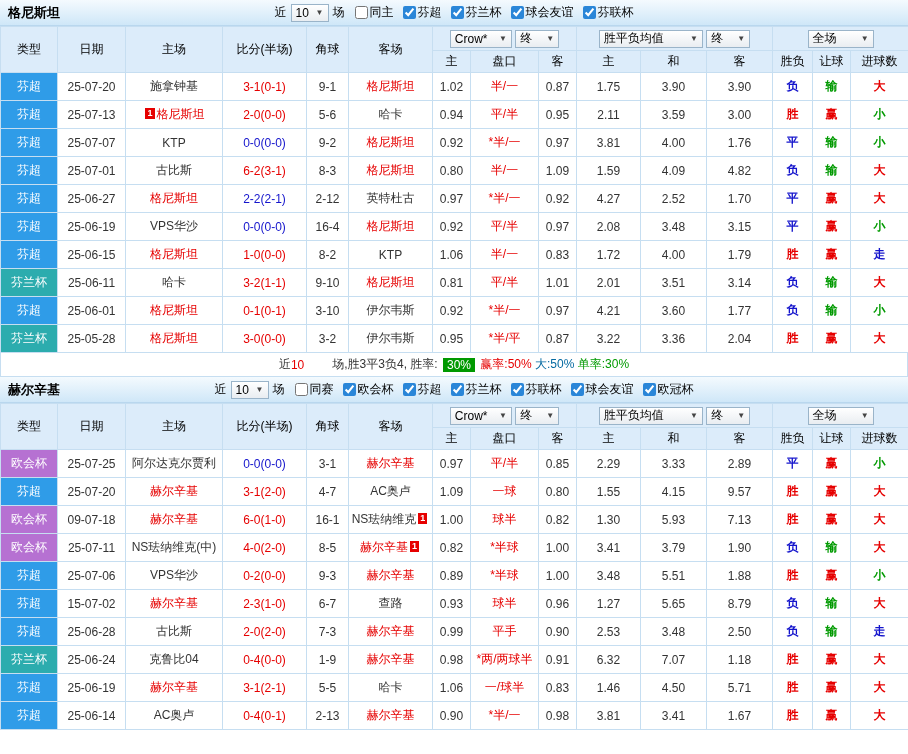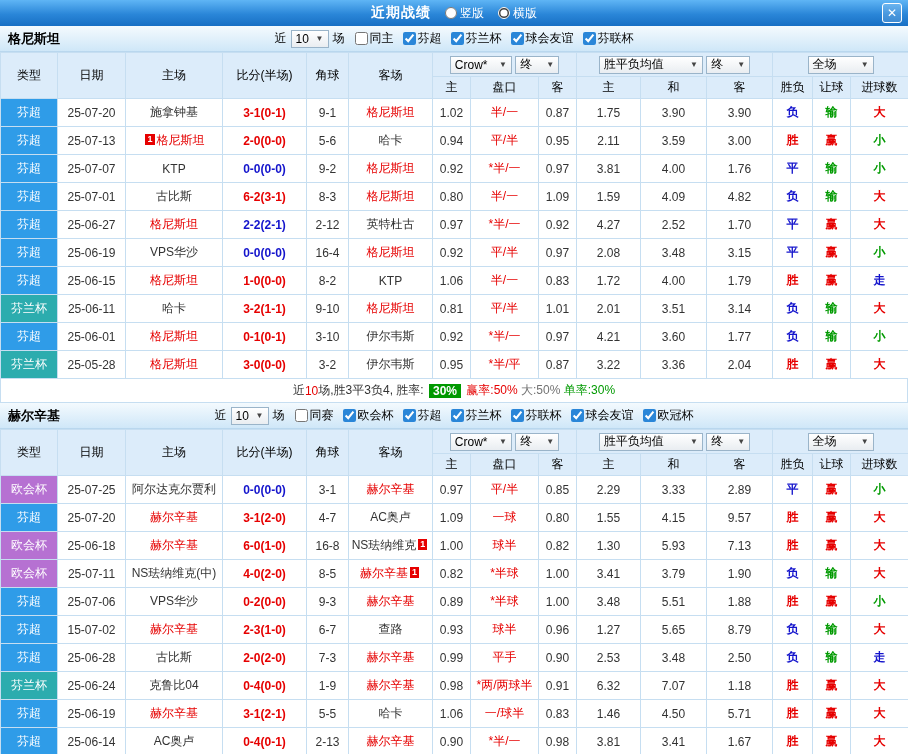--- a/index.html
+++ b/index.html
@@ -26,45 +26,33 @@
   table.grid{width:908px;border-collapse:collapse;table-layout:fixed}
   .grid th,.grid td{border:1px solid #c6def1;text-align:center;overflow:hidden;white-space:nowrap;padding:0 2px}
   .grid thead th{background:#dcecfa;font-weight:normal;color:#000;height:22px;font-size:12px}
   .grid thead tr.ctrl th{height:24px}
   .grid td{height:28px;background:#fff}
   .grid td.type{color:#fff}
   .grid td.lg-blue{background:#2f9ce8;color:#fff}
   .grid td.lg-teal{background:#2cacae;color:#fff}
   .grid td.lg-purple{background:#b671d2;color:#fff}
   .t-red{color:#e60000}.t-blue{color:#1414cc}.t-green{color:#019a01}.t-black{color:#333}
-  td.score{font-weight:bold}
+  td.score{font-weight:normal}
   td.res{font-weight:bold}
   .rc-badge{display:inline-block;background:#e60000;color:#fff;font-size:9px;line-height:11px;padding:0 2px;margin:0 2px;vertical-align:2px;font-weight:bold}
   
   .summary{height:24px;border:1px solid #c6def1;border-top:none;display:flex;align-items:center;justify-content:center;background:#fff;font-size:12px}
   .summary span{white-space:pre}
-  .sum-box{padding:0 4px;font-weight:bold;margin:0 2px}
+  .sum-box{padding:0 4px;font-weight:normal;margin:0 2px}
 </style>
 </head>
 <body>
 
 <div class="frame">
 
-  <div class="topbar">
-    <span class="topbar-title">近期战绩</span>
-    <label class="radio-item">
-      <input type="radio" name="layout" style="">
-      <span>竖版</span>
-    </label>
-    <label class="radio-item">
-      <input type="radio" name="layout" checked="" style="">
-      <span>横版</span>
-    </label>
-    <span class="close-btn">✕</span>
-  </div>
 
   <div class="section">
     <div class="sec-bar">
       <span class="sec-title">格尼斯坦</span>
       <span class="near-group">
         <span>近</span>
         <span class="dd dd-count">
             <span>10</span>
             <span class="arr">▼</span>
           </span>
@@ -327,24 +315,24 @@
             <td class="num">2.04</td>
             <td class="res t-red">胜</td>
             <td class="res t-red">赢</td>
             <td class="res t-red">大</td>
           </tr>
         </tbody>
     </table>
     <div class="summary">
         <span class="sum-seg" style="color: rgb(51, 51, 51);">近</span>
         <span class="sum-seg" style="color: rgb(230, 0, 0);">10</span>
-        <span class="sum-seg" style="color: rgb(51, 51, 51);">场,胜3平3负4, 胜率: </span>
+        <span class="sum-seg" style="color: rgb(51, 51, 51); padding-left: 28px;">场,胜3平3负4, 胜率: </span>
         <span class="sum-box" style="color: rgb(255, 255, 255); background: rgb(0, 153, 0);">30%</span>
         <span class="sum-seg" style="color: rgb(230, 0, 0);"> 赢率:50%</span>
-        <span class="sum-seg" style="color: #737373;"> 大:50%</span>
+        <span class="sum-seg" style="color: #0369a1;"> 大:50%</span>
         <span class="sum-seg" style="color: rgb(1, 154, 1);"> 单率:30%</span>
       </div>
   </div>
 
   <div class="section">
     <div class="sec-bar">
       <span class="sec-title">赫尔辛基</span>
       <span class="near-group">
         <span>近</span>
         <span class="dd dd-count">
@@ -479,24 +467,24 @@
             <td class="num">0.80</td>
             <td class="num">1.55</td>
             <td class="num">4.15</td>
             <td class="num">9.57</td>
             <td class="res t-red">胜</td>
             <td class="res t-red">赢</td>
             <td class="res t-red">大</td>
           </tr>
           <tr>
             <td class="type lg-purple">欧会杯</td>
-            <td>25-06-18</td>
+            <td>09-07-18</td>
             <td class="team"><span class="t-red">赫尔辛基</span></td>
             <td class="score t-red">6-0(1-0)</td>
-            <td>16-8</td>
+            <td>16-1</td>
             <td class="team"><span class="t-black">NS珐纳维克</span><span class="rc-badge">1</span></td>
             <td class="num">1.00</td>
             <td class="line t-red">球半</td>
             <td class="num">0.82</td>
             <td class="num">1.30</td>
             <td class="num">5.93</td>
             <td class="num">7.13</td>
             <td class="res t-red">胜</td>
             <td class="res t-red">赢</td>
             <td class="res t-red">大</td>

